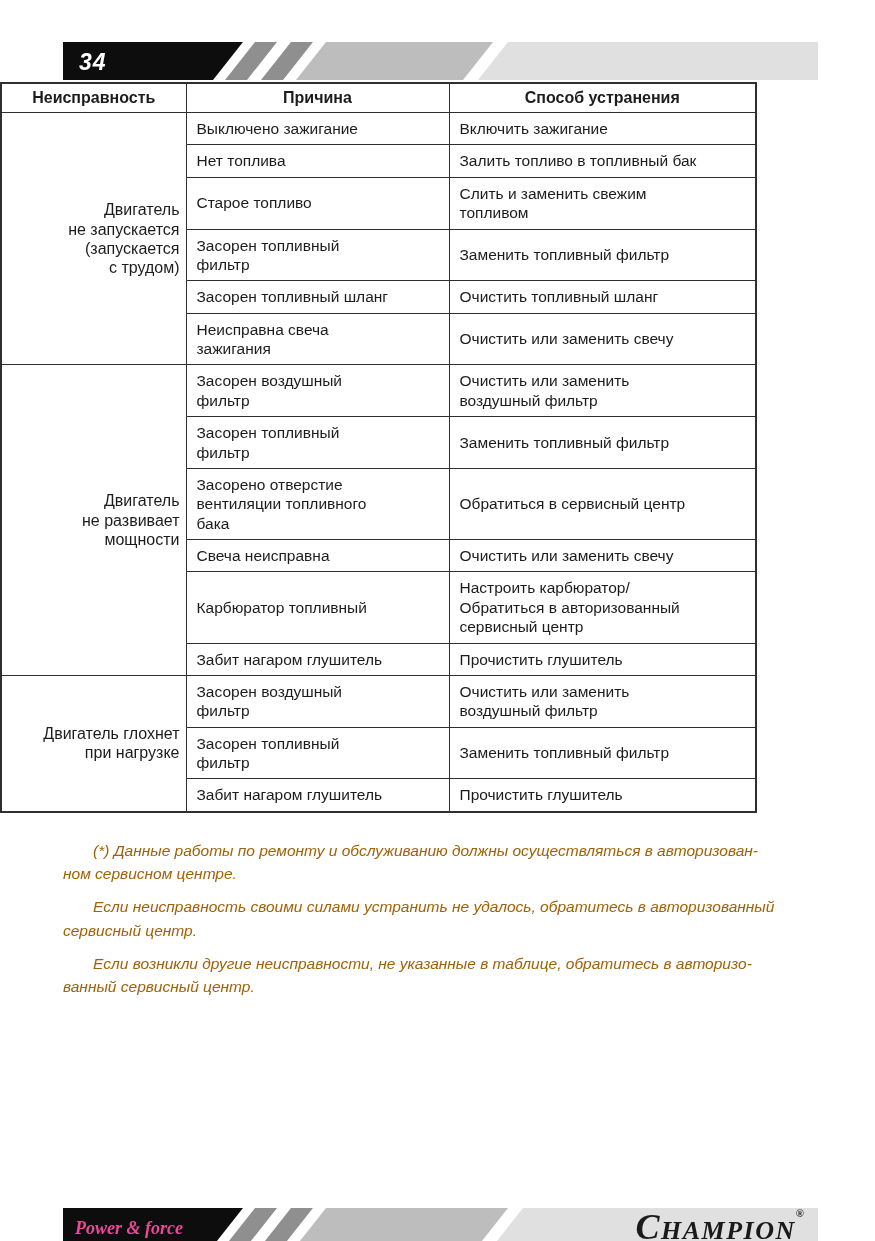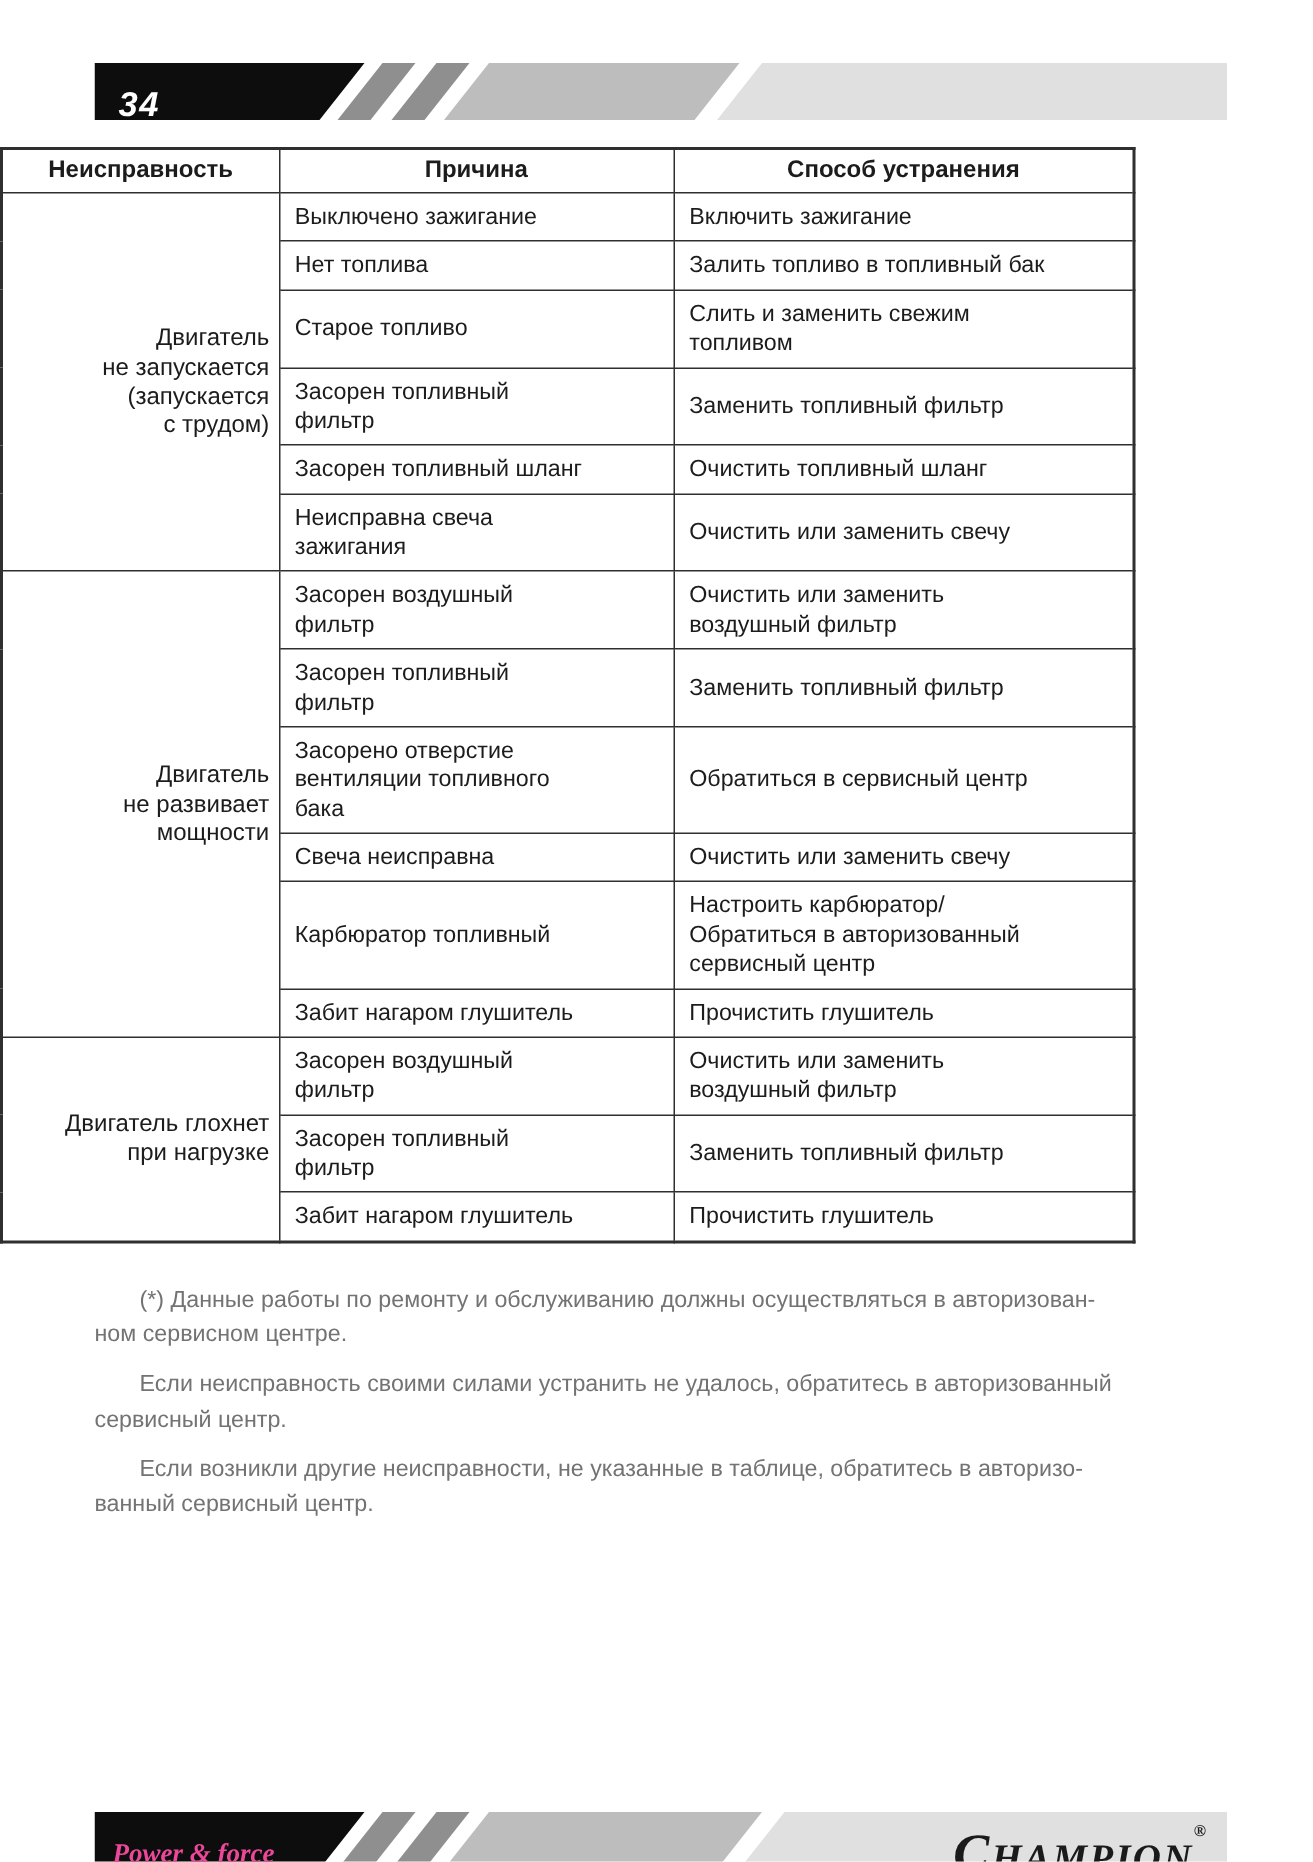--- a/index.html
+++ b/index.html
@@ -10,21 +10,21 @@
     font-family: "Liberation Sans", sans-serif;
     color: #1c1c1c;
     overflow: hidden;
   }
   .page { width: 875px; height: 1241px; position: relative; }
 
   
   .banner {
     position: relative;
     margin-left: 63px; margin-right: 57px;
-    height: 56px;
+    height: 40px;
   }
   .banner.top { margin-top: 42px; }
   .banner.bottom { position: absolute; top: 1166px; left: 0; right: 0;
                    margin-left: 63px; margin-right: 57px; }
   .banner svg { display: block; width: 755px; height: 38px; }
   .page-num {
     position: absolute; left: 16px; top: 50%;
     transform: translateY(-50%);
     color: #ffffff; font-size: 23px; font-weight: bold; font-style: italic;
     letter-spacing: 1px;
@@ -84,23 +84,23 @@
   }
   .cause-cell, .remedy-cell {
     font-size: 15.5px; line-height: 1.25;
     text-align: left; padding: 6px 8px 6px 10px;
     white-space: pre-line; height: 31px;
   }
 
   
   .notes { margin: 26px 57px 0 63px; }
   .note {
-    font-size: 15.5px; line-height: 1.5;
+    font-style: italic; font-size: 15.5px; line-height: 1.5;
     white-space: pre-line; text-indent: 30px;
-    margin: 0 0 10px 0; color: #737373;
+    margin: 0 0 10px 0; color: #a16207;
   }
 </style>
 </head>
 <body>
 
 <div class="page">
 
   <div class="banner top">
     <svg viewBox="0 0 755 38" preserveAspectRatio="none">
       <polygon points="0,0 180,0 150,38 0,38" fill="#0d0d0d"></polygon>

